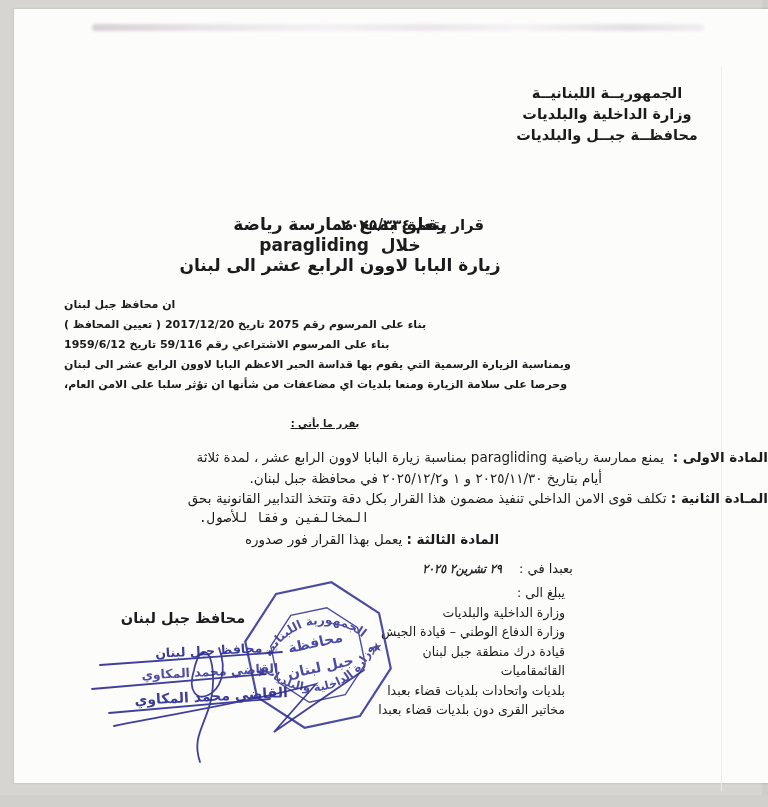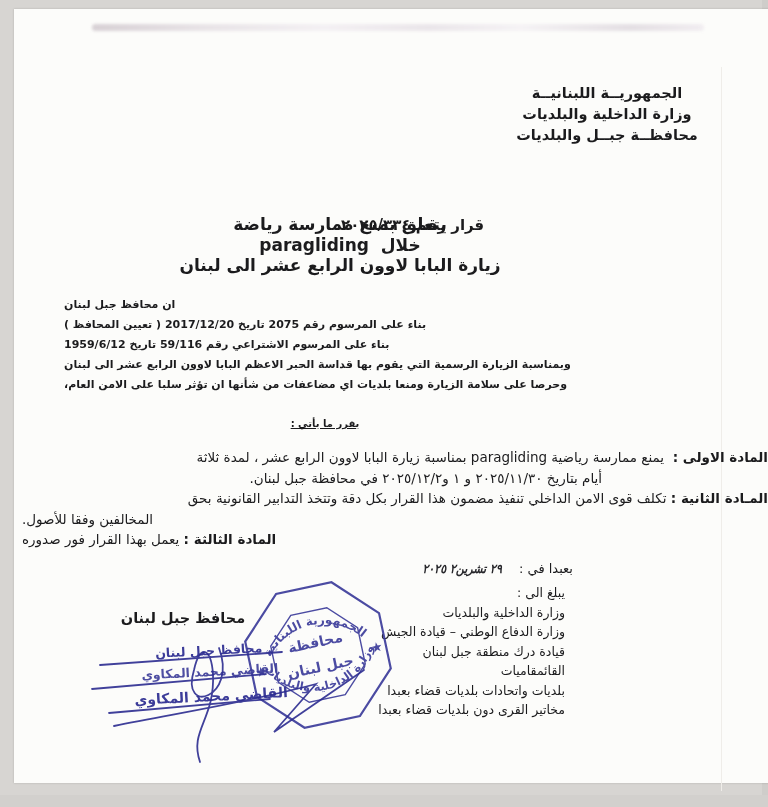--- a/index.html
+++ b/index.html
@@ -41,22 +41,22 @@
     position:absolute;left:236px;top:409px;width:150px;text-align:center;
     font-weight:bold;font-size:10px;text-decoration:underline;direction:rtl;
   }
   .articles{
     position:absolute;left:8px;right:2px;top:438px;
     direction:rtl;font-size:13.5px;line-height:20.5px;
   }
   .art-line{text-align:right;}
   .lbl{font-weight:bold;}
   .cont-1{padding-left:0;text-align:right;padding-right:166px;}
-  .cont-2{text-align:left;padding-right:222px;}
-  .art-3{text-align:left;padding-right:46px;}
+  .cont-2{text-align:center;padding-right:222px;font-family:Liberation Mono, monospace;}
+  .art-3{text-align:center;padding-right:46px;}
   .signoff{
     position:absolute;right:197px;top:552px;direction:rtl;font-size:13px;white-space:nowrap;
   }
   .stamp-date{
     display:inline-block;font-weight:bold;font-style:italic;font-size:12.5px;
     transform:scaleX(.88);letter-spacing:-.5px;color:#26262a;margin-right:8px;
   }
   .dist{
     position:absolute;right:205px;top:574px;direction:rtl;text-align:right;
     font-size:12.5px;line-height:19.5px;width:230px;

